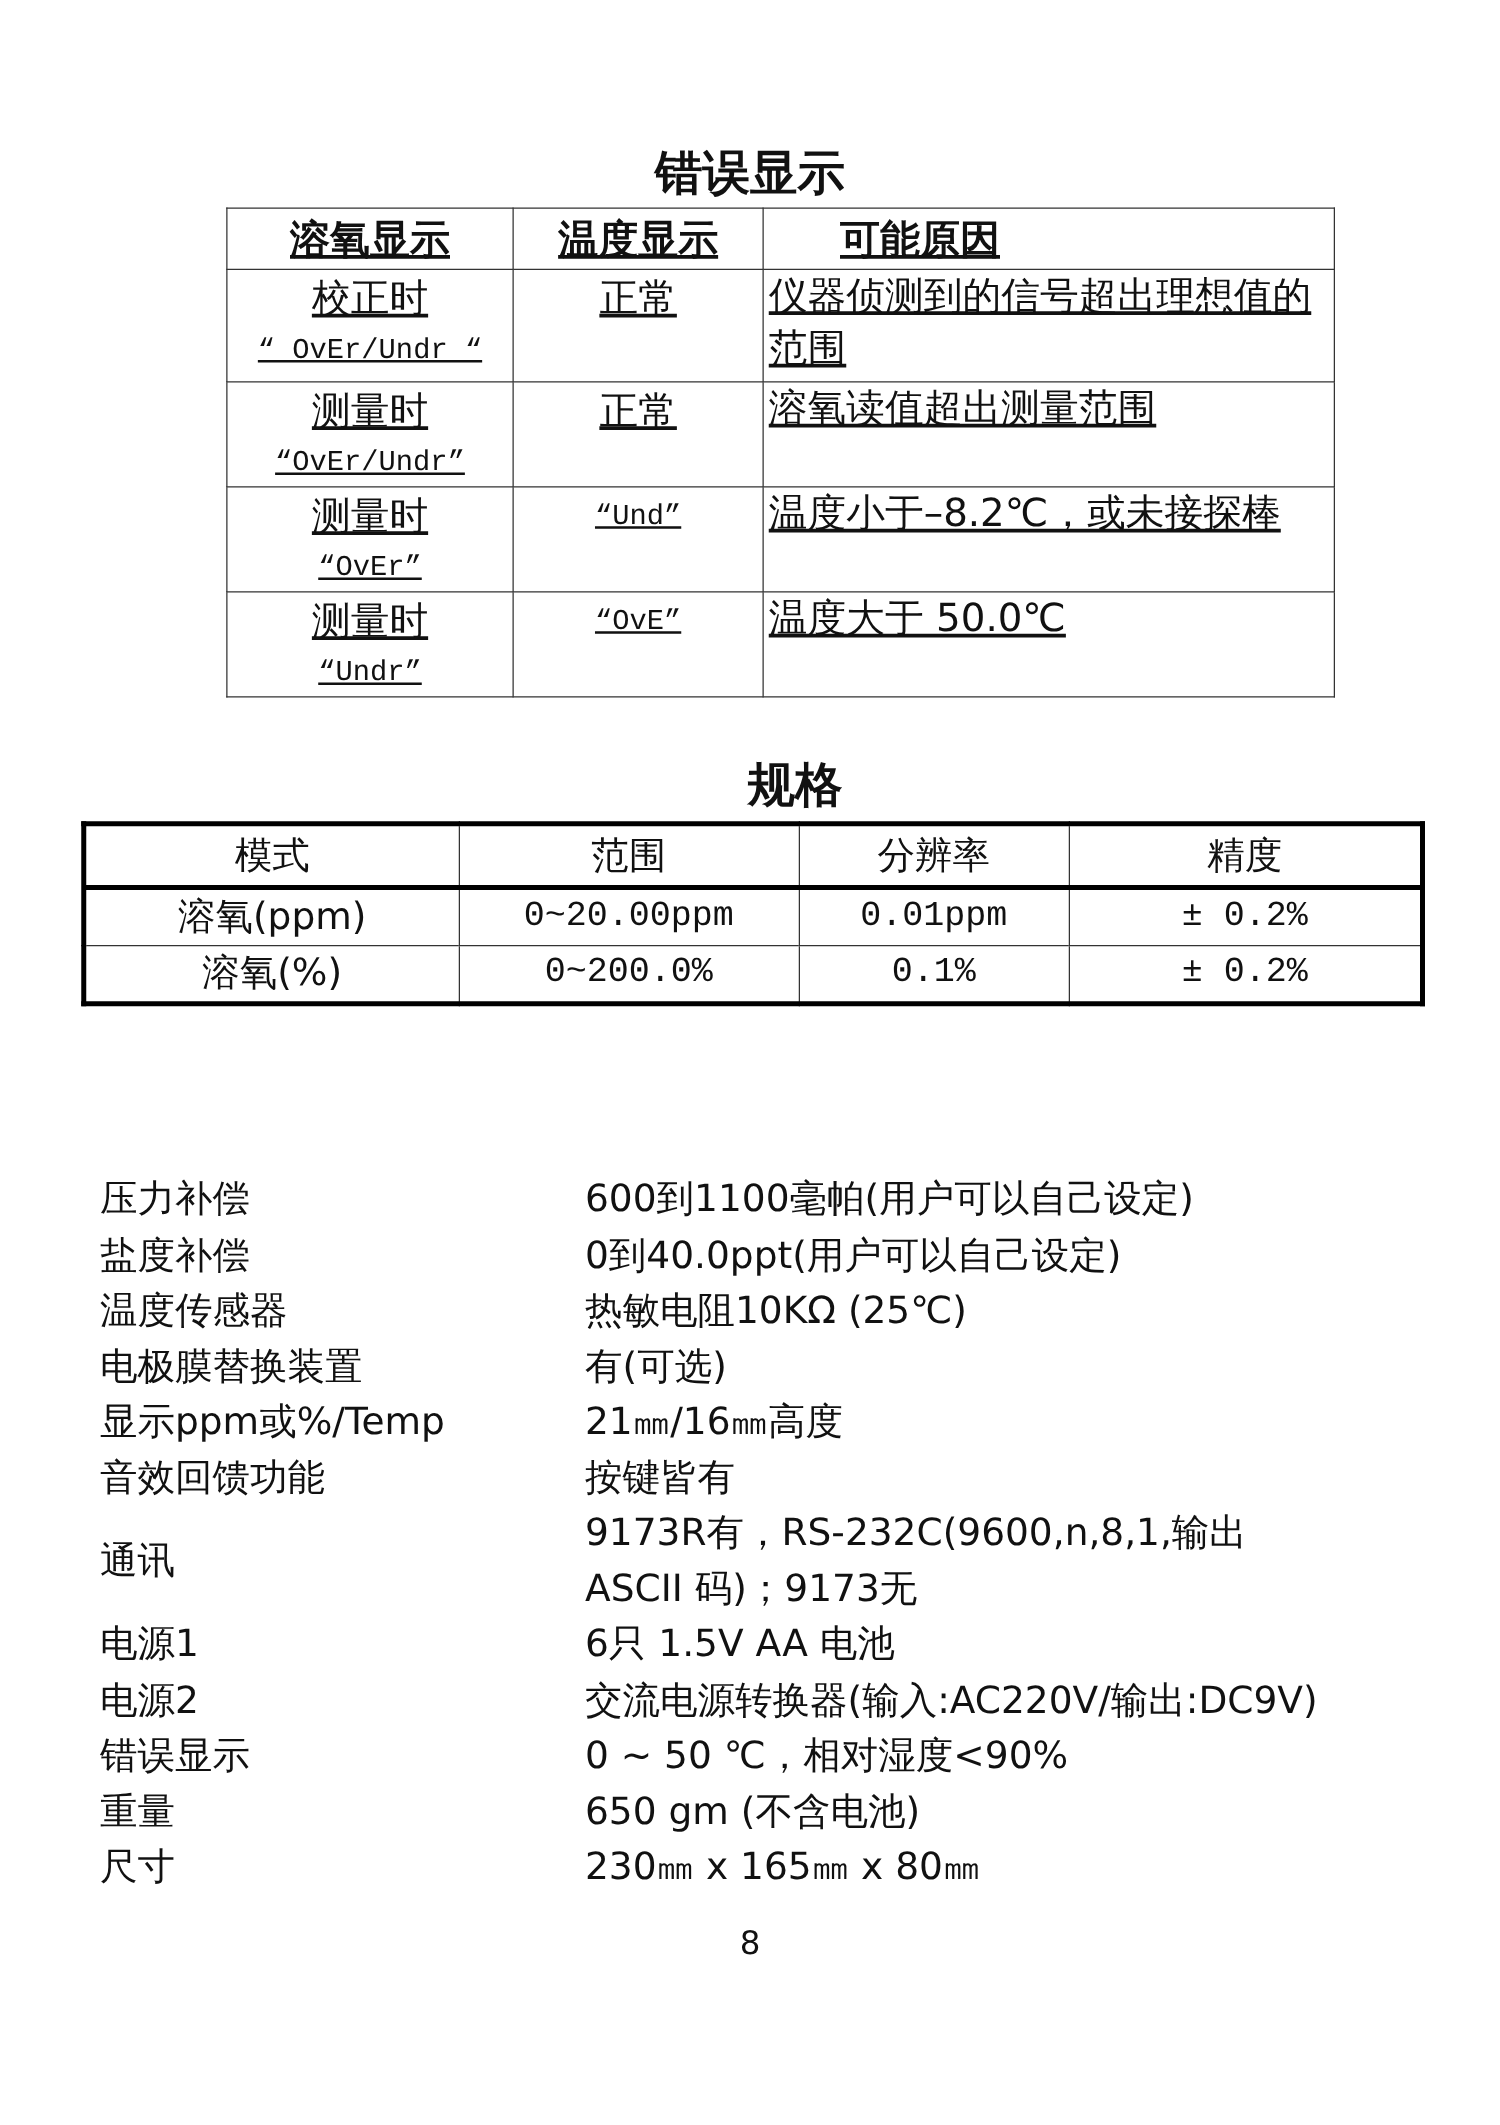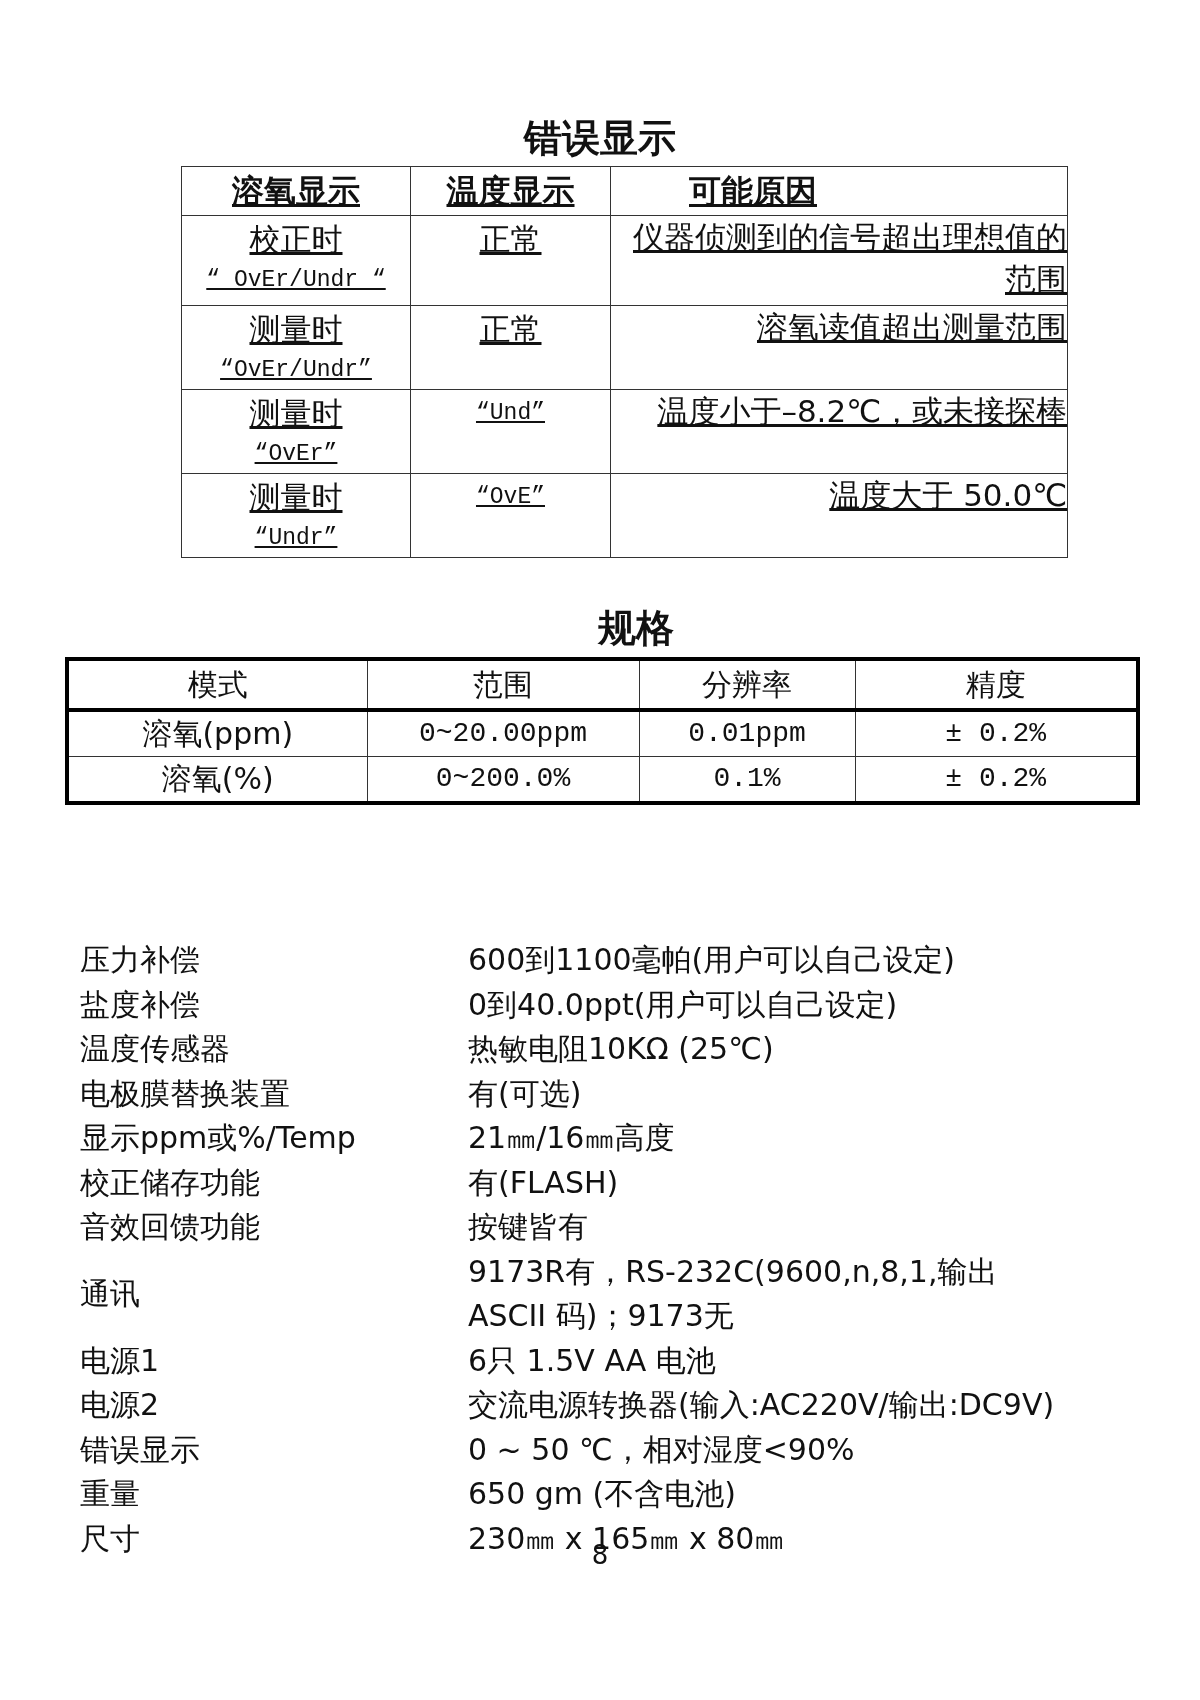--- a/index.html
+++ b/index.html
@@ -18,27 +18,27 @@
     position: absolute; left: 181px; top: 166px; width: 886px;
     border-collapse: collapse; table-layout: fixed; text-decoration: underline;
   }
   table.err td, table.err th {
     border: 1.5px solid #333; padding: 0; vertical-align: top;
   }
   table.err th {
     font-weight: bold; font-size: 32px; height: 48px; line-height: 48px;
   }
   table.err th.c1 { text-align: center; }
-  table.err th.c3 { text-align: left; padding-left: 78px; }
+  table.err th.c3 { text-align: left; padding-left: 61px; }
   .cell-mode { text-align: center; }
   .cell-mode .main { font-size: 31px; line-height: 46px; }
   .cell-mode .sub  { font-size: 23px; line-height: 36px; }
   .cell-temp { text-align: center; font-size: 31px; line-height: 46px; }
   .cell-temp.code { font-size: 23px; line-height: 46px; }
-  .cell-cause { text-align: right; font-size: 31px; line-height: 42px; padding-left: 4px !important; margin-top: 40px; }
+  .cell-cause { text-align: left; font-size: 31px; line-height: 42px; padding-left: 4px !important; margin-top: 40px; }
 
   
   table.spec {
     position: absolute; left: 65px; top: 657px; width: 1071px;
     border-collapse: collapse; table-layout: fixed;
     border: 4px solid #000;
   }
   table.spec th, table.spec td {
     border-left: 1.5px solid #333; border-right: 1.5px solid #333;
     text-align: center; font-size: 30px; padding: 0; font-weight: normal;
@@ -157,24 +157,20 @@
   </div>
   <div class="row">
     <div class="label">电极膜替换装置</div>
     <div class="value">有(可选)</div>
   </div>
   <div class="row">
     <div class="label">显示ppm或%/Temp</div>
     <div class="value">21㎜/16㎜高度</div>
   </div>
   <div class="row">
-    <div class="label">校正储存功能</div>
-    <div class="value">有(FLASH)</div>
-  </div>
-  <div class="row">
     <div class="label">音效回馈功能</div>
     <div class="value">按键皆有</div>
   </div>
   <div class="row multi">
     <div class="label">通讯</div>
     <div class="value">
       <div>9173R有，RS-232C(9600,n,8,1,输出</div>
       <div>ASCII 码)；9173无</div>
     </div>
   </div>

